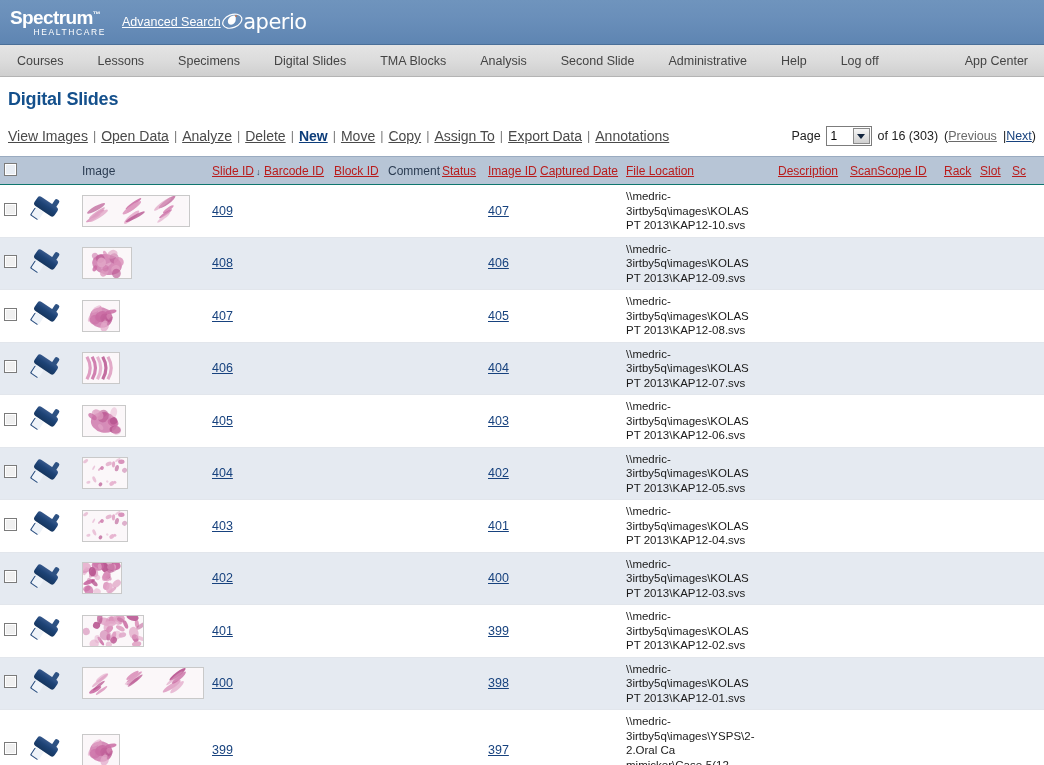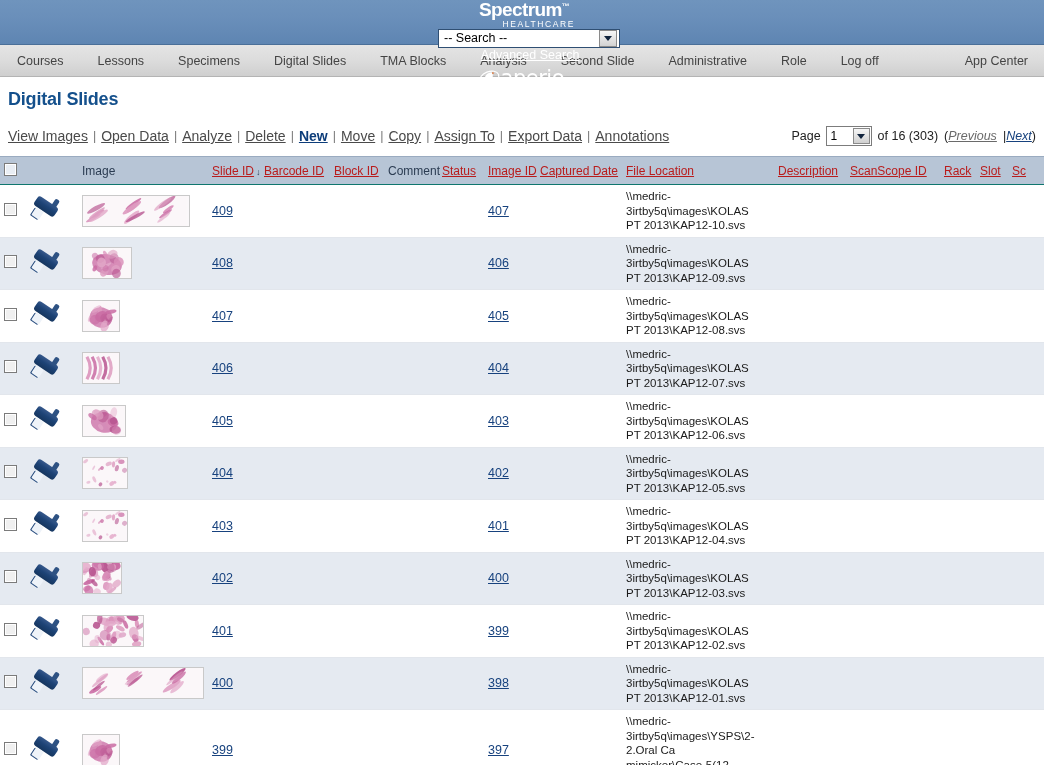--- a/index.html
+++ b/index.html
@@ -12,21 +12,20 @@
   }
 
   
   .topbar {
     position: relative;
     height: 45px;
     background: linear-gradient(to bottom, #6f94bd 0%, #6a8fba 40%, #5e85b2 100%);
     border-bottom: 1px solid #4a6f98;
     display: flex;
     align-items: center;
-    flex-direction: column;
   }
   .brand {
     margin-left: 10px;
     width: 96px;
     color: #ffffff;
     line-height: 1;
     user-select: none;
   }
   .brand-main {
     font-size: 19px;
@@ -182,21 +181,21 @@
     border: 1px solid #8a8a8a;
     display: flex; align-items: center; justify-content: center;
   }
   .pg-arrow i {
     width: 0; height: 0;
     border-left: 4px solid transparent;
     border-right: 4px solid transparent;
     border-top: 5px solid #11243d;
   }
   .pg-text { margin-left: 6px; }
-  .pg-link { text-decoration: underline; cursor: pointer; font-style: italic; }
+  .pg-link { text-decoration: underline; cursor: pointer; }
   .pg-link.dim { color: #6a6a6a; }
   .pg-link.on { color: #17427e; }
 
   
   .grid {
     width: 1044px;
     border-collapse: collapse;
     margin-top: 10px;
     table-layout: fixed;
   }
@@ -298,26 +297,20 @@
 </style>
 </head>
 <body>
 
 <div class="topbar">
   <div class="brand">
     <span class="brand-main"><span>Spectrum</span><sup>™</sup></span>
     <span class="brand-sub">HEALTHCARE</span>
   </div>
 
-  <div class="search-wrap">
-    <div class="search-text" title="-- Search --">-- Search --</div>
-    <div class="search-arrow">
-        <i></i>
-      </div>
-  </div>
 
   <div class="adv-search">Advanced Search</div>
 
 
   <div class="aperio-logo">
     <svg width="26" height="26" viewBox="0 0 26 26">
       <ellipse cx="13" cy="12" rx="11.5" ry="7.5" fill="none" stroke="#ffffff" stroke-width="1.4" transform="rotate(-22 13 12)"></ellipse>
       <path d="M14.5 5.5 c-3.6 0.6 -6.6 3.4 -6.6 6.8 c0 2.3 1.6 3.8 3.7 3.8 c2.9 0 5.4 -2.6 5.4 -6.2 l0 -4.2" fill="#ffffff"></path>
       <path d="M16.4 5.0 l2.5 1.2 l-2.5 1.3 z" fill="#d96a2b"></path>
     </svg>
@@ -327,21 +320,21 @@
 
 <div class="nav">
   <div class="nav-item">Courses</div>
   <div class="nav-item">Lessons</div>
   <div class="nav-item">Specimens</div>
   <div class="nav-item">Digital Slides</div>
   <div class="nav-item">TMA Blocks</div>
   <div class="nav-item">Analysis</div>
   <div class="nav-item">Second Slide</div>
   <div class="nav-item">Administrative</div>
-  <div class="nav-item">Role</div>
+  <div class="nav-item">Help</div>
   <div class="nav-item">Log off</div>
   <div class="nav-spacer"></div>
   <div class="nav-item nav-right">App Center</div>
 </div>
 
 <div class="page-title">Digital Slides</div>
 
 <div class="actionbar">
   <span class="act-link">View Images</span>
   <span class="act-sep">|</span>

